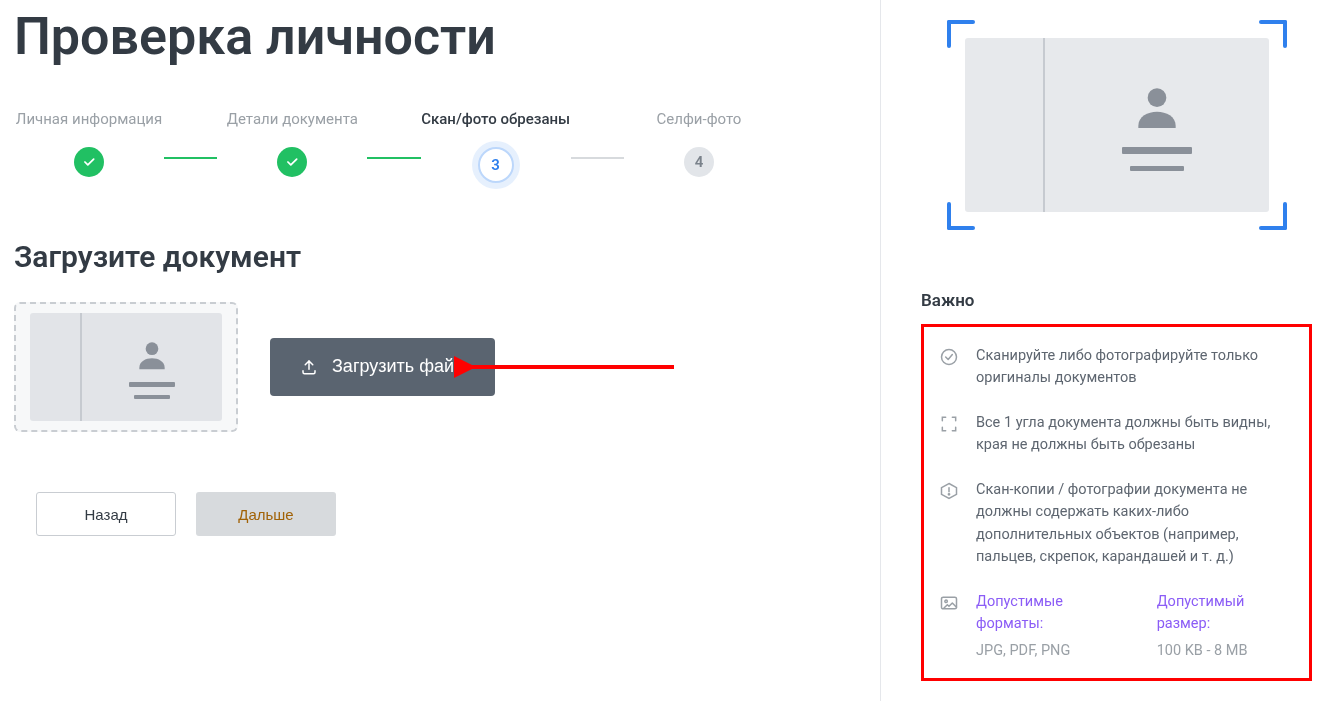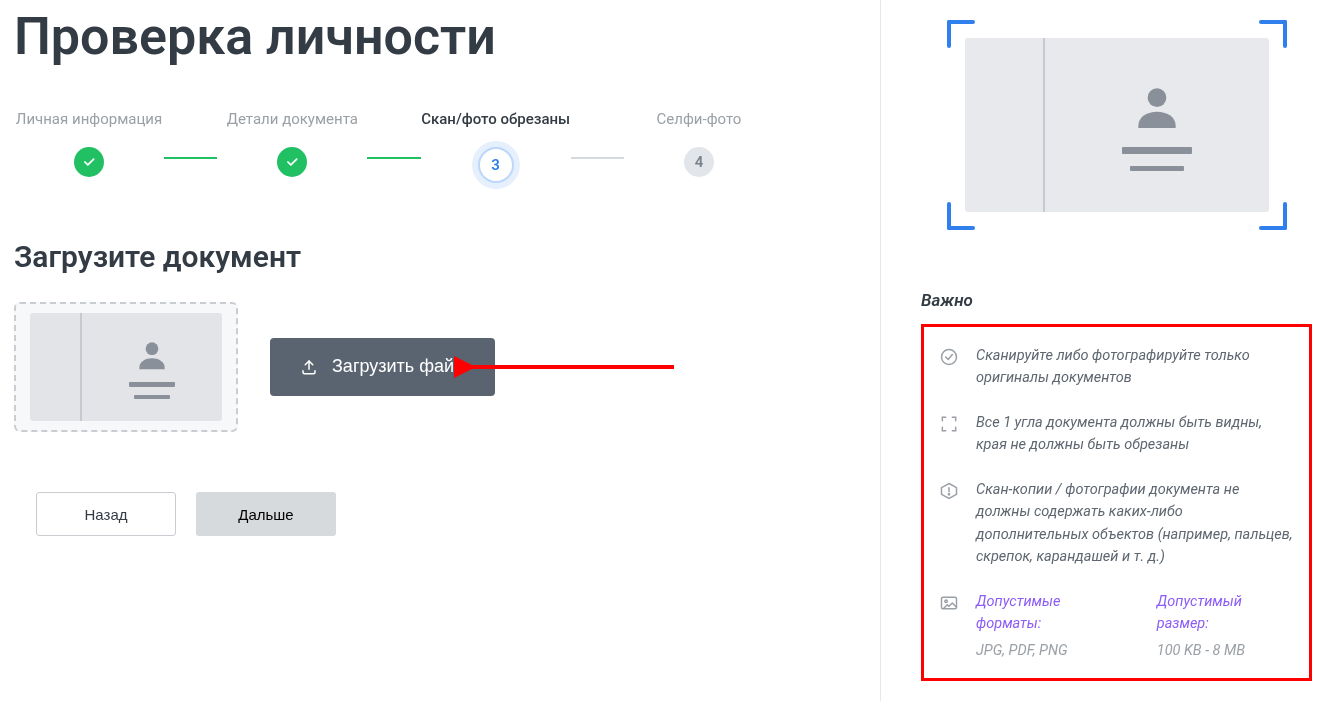--- a/index.html
+++ b/index.html
@@ -17,21 +17,20 @@
     padding: 0 14px 0 14px;
   }
   .divider-v {
     flex: 0 0 1px;
     background: #e5e7eb;
     height: 100%;
   }
   .side {
     flex: 1;
     padding: 20px 8px 12px 40px;
-    font-style: italic;
   }
   h1.page-title {
     font-size: 52px;
     font-weight: 600;
     color: #333b44;
     margin: 6px 0 30px 0;
   }
   
   .stepper {
     display: flex;
@@ -128,21 +127,21 @@
   .upload-btn span { text-align:center; }
   .nav-row { display:flex; gap:20px;margin-left:22px; }
   .btn {
     width: 140px; height: 44px;
     border-radius: 3px;
     font-size: 15px; font-weight: 500;
     display:flex; align-items:center; justify-content:center;
     cursor:pointer;
   }
   .btn-back { background:#fff; border:1px solid #c9cdd2; color:#333b44; }
-  .btn-next { background:#d7dadd; border:none; color:#000000; cursor:not-allowed; }
+  .btn-next { background:#d7dadd; border:none; color:#a16207; cursor:not-allowed; }
 
   
   .arrow {
     position: absolute;
     left: 454px;
     top: 355px;
     pointer-events: none;
   }
 
   

